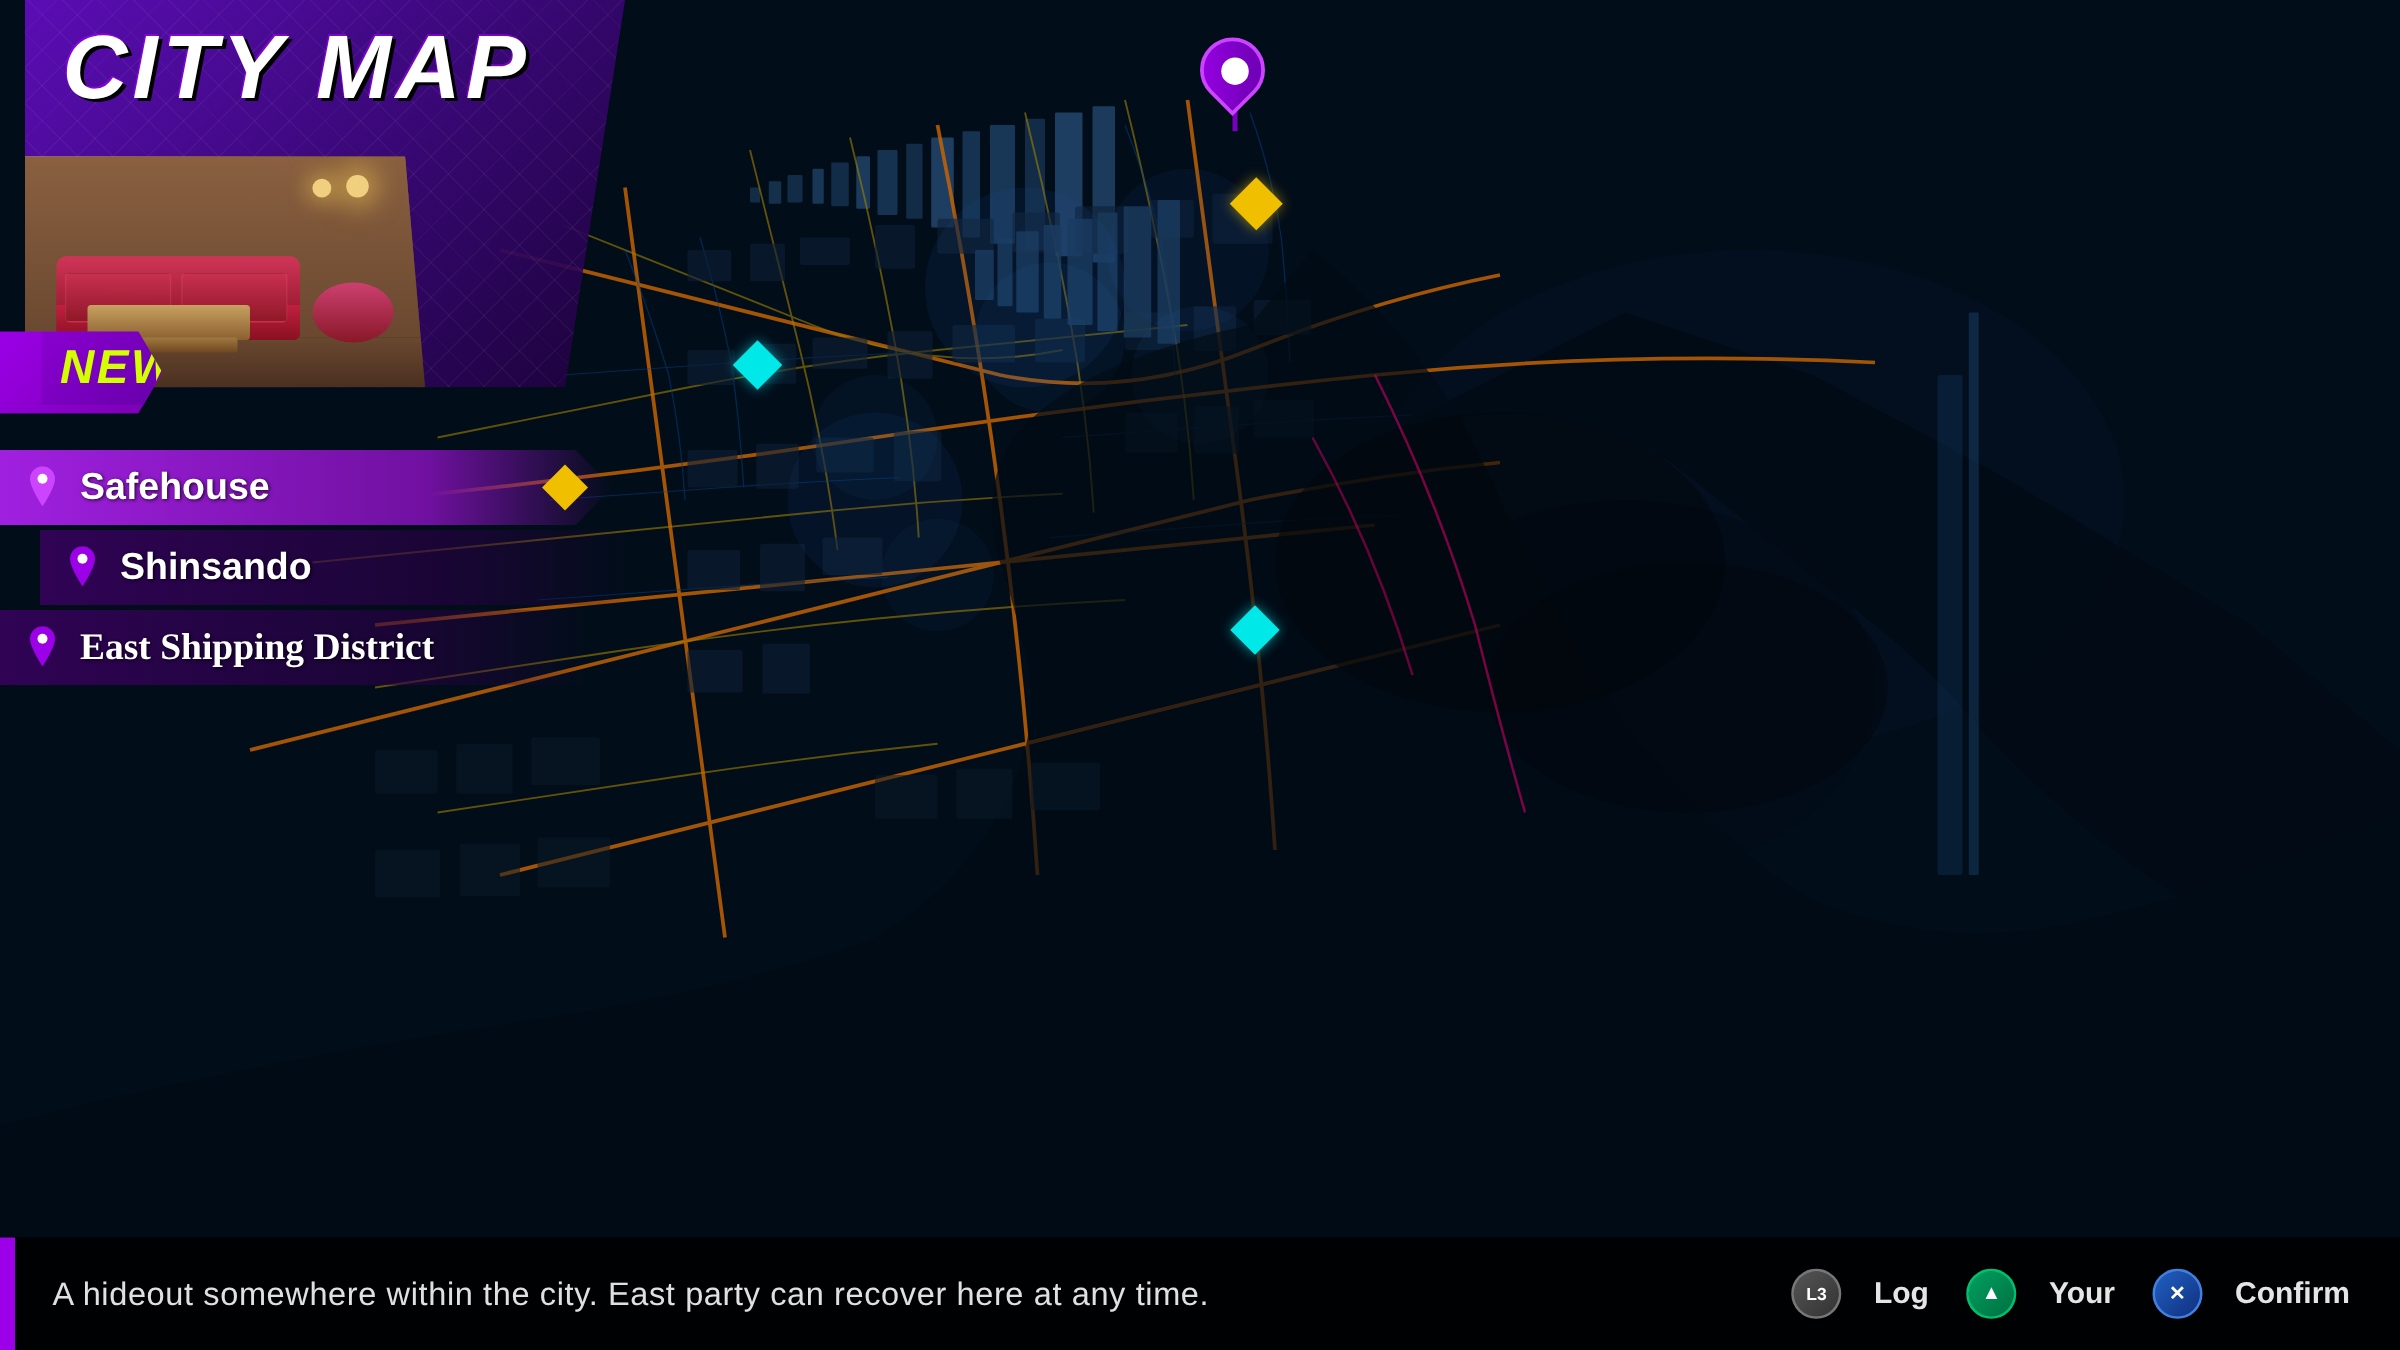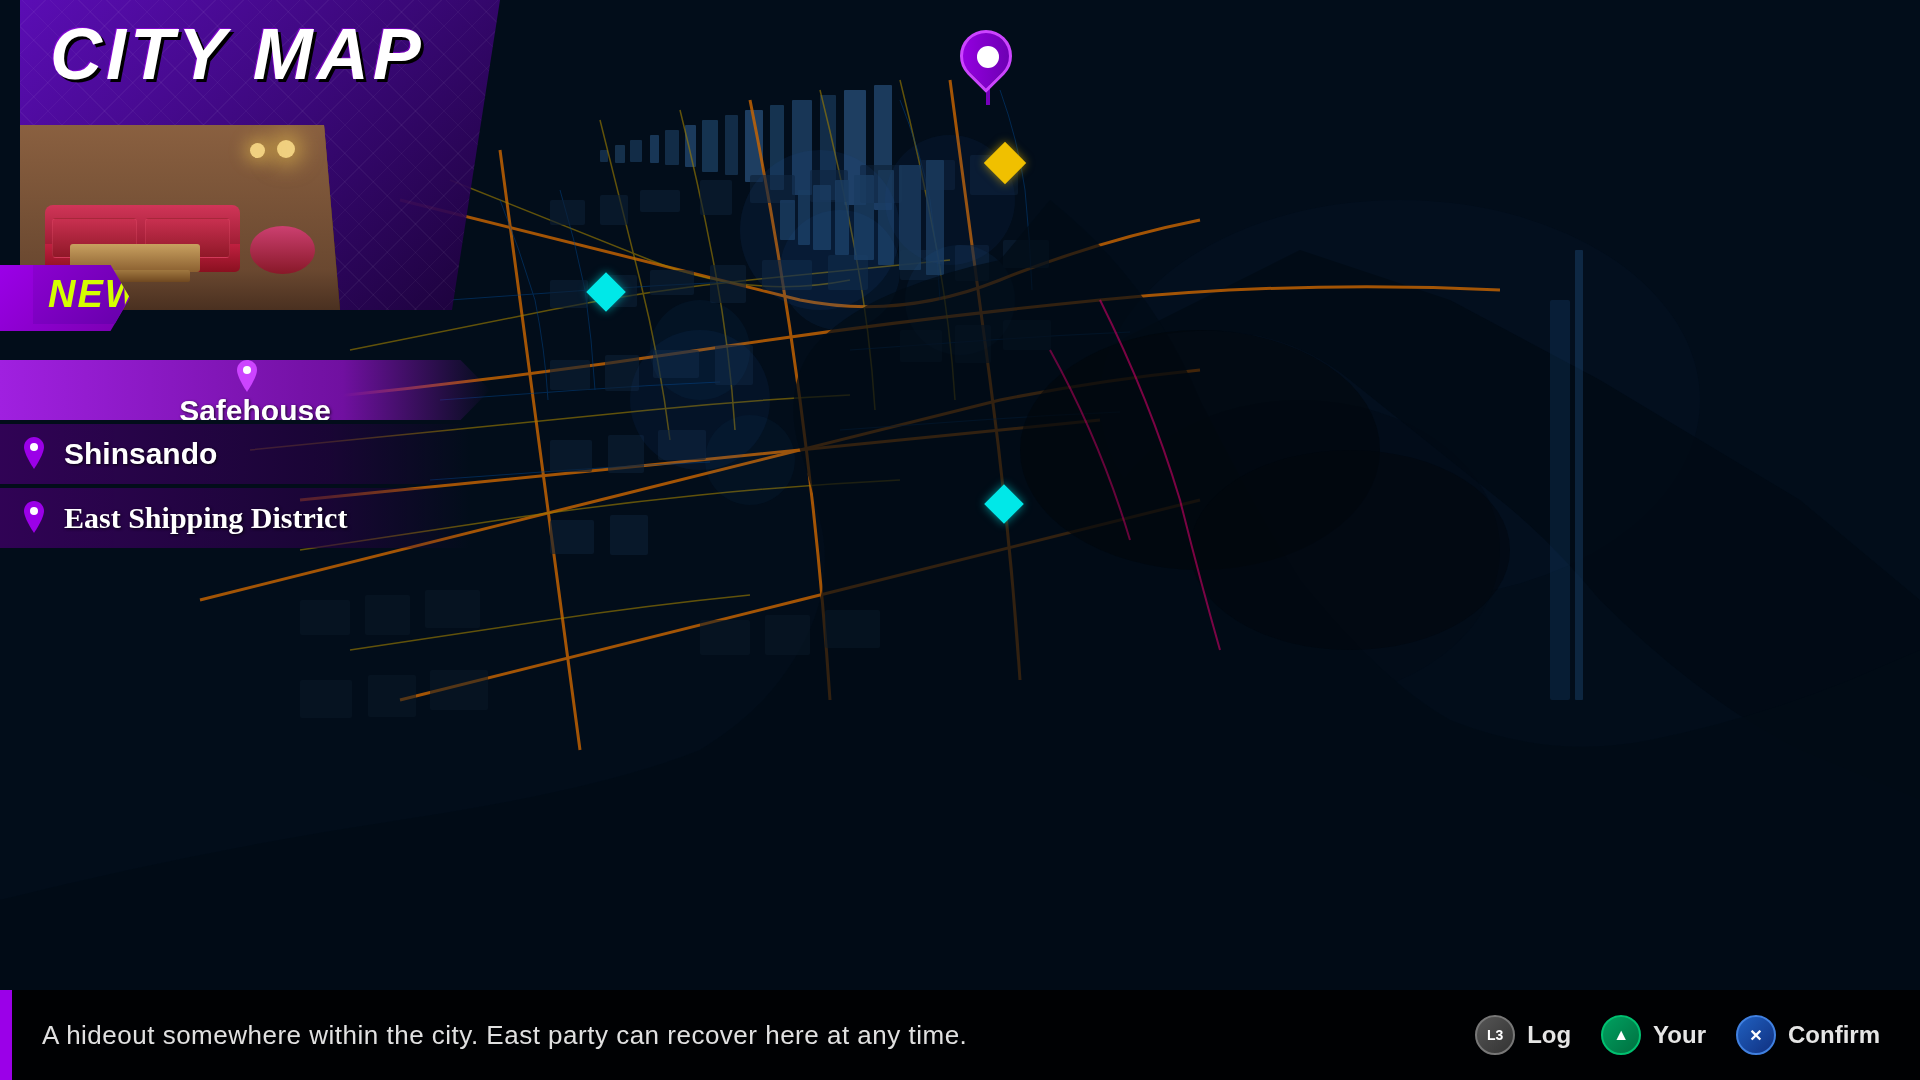--- a/index.html
+++ b/index.html
@@ -125,21 +125,20 @@
       align-items: center;
       height: 60px;
       margin-bottom: 4px;
       padding-left: 20px;
       cursor: pointer;
       position: relative;
     }
 
     .location-item.selected {
       background: linear-gradient(90deg, #a020e0 0%, #7010a0 70%, rgba(100,0,150,0) 100%);
-      flex-direction: column;
     }
 
     .location-item.unselected {
       background: linear-gradient(90deg, rgba(60,0,100,0.8) 0%, rgba(40,0,70,0.6) 70%, rgba(20,0,40,0) 100%);
     }
 
     .location-icon {
       width: 28px;
       height: 34px;
       margin-right: 16px;
@@ -191,21 +190,21 @@
     .button-hints {
       display: flex;
       align-items: center;
       gap: 30px;
       padding-right: 40px;
     }
 
     .hint-item {
       display: flex;
       align-items: center;
-      gap: 12px;
+      gap: 26px;
     }
 
     .btn-circle {
       width: 40px;
       height: 40px;
       border-radius: 50%;
       display: flex;
       align-items: center;
       justify-content: center;
       font-size: 16px;
@@ -449,21 +448,21 @@
   
   <div class="location-item selected" style="width:490px; clip-path:polygon(0 0, 94% 0, 100% 50%, 94% 100%, 0 100%);">
     <svg class="location-icon" viewBox="0 0 28 34" fill="none">
       <path d="M14 0C8.48 0 4 4.48 4 10c0 7.5 10 22 10 22s10-14.5 10-22C24 4.48 19.52 0 14 0z" fill="#cc44ff"></path>
       <circle cx="14" cy="10" r="4" fill="white"></circle>
     </svg>
     <span class="location-name">Safehouse</span>
     <div style="width:26px; height:26px; background:#f0c000; transform:rotate(45deg); margin-right:25px;"></div>
   </div>
 
-  <div class="location-item unselected" style="width:470px;">
+  <div class="location-item unselected" style="width:470px;margin-left:32px;">
     <svg class="location-icon" viewBox="0 0 28 34" fill="none">
       <path d="M14 0C8.48 0 4 4.48 4 10c0 7.5 10 22 10 22s10-14.5 10-22C24 4.48 19.52 0 14 0z" fill="#9b00e8"></path>
       <circle cx="14" cy="10" r="4" fill="white"></circle>
     </svg>
     <span class="location-name">Shinsando</span>
   </div>
 
   <div class="location-item unselected" style="width:470px;font-family:Liberation Serif, serif;">
     <svg class="location-icon" viewBox="0 0 28 34" fill="none">
       <path d="M14 0C8.48 0 4 4.48 4 10c0 7.5 10 22 10 22s10-14.5 10-22C24 4.48 19.52 0 14 0z" fill="#9b00e8"></path>

